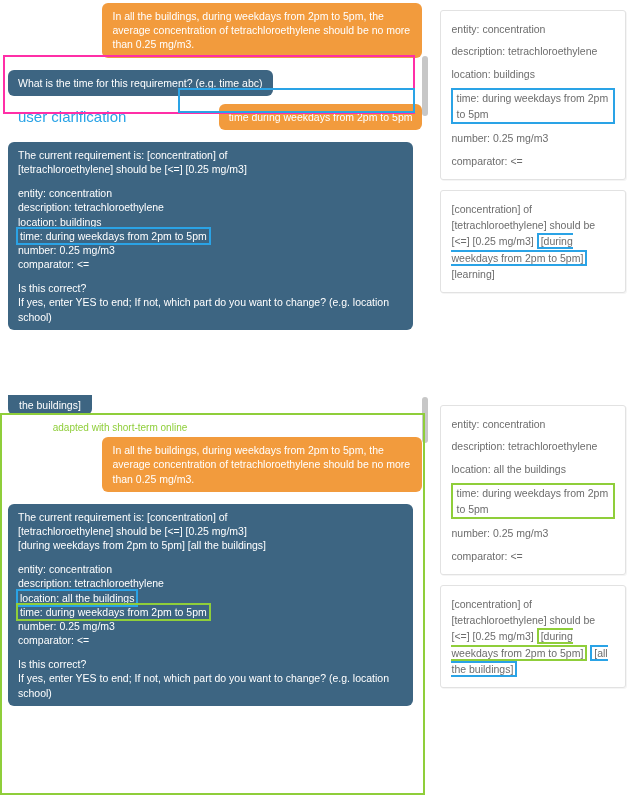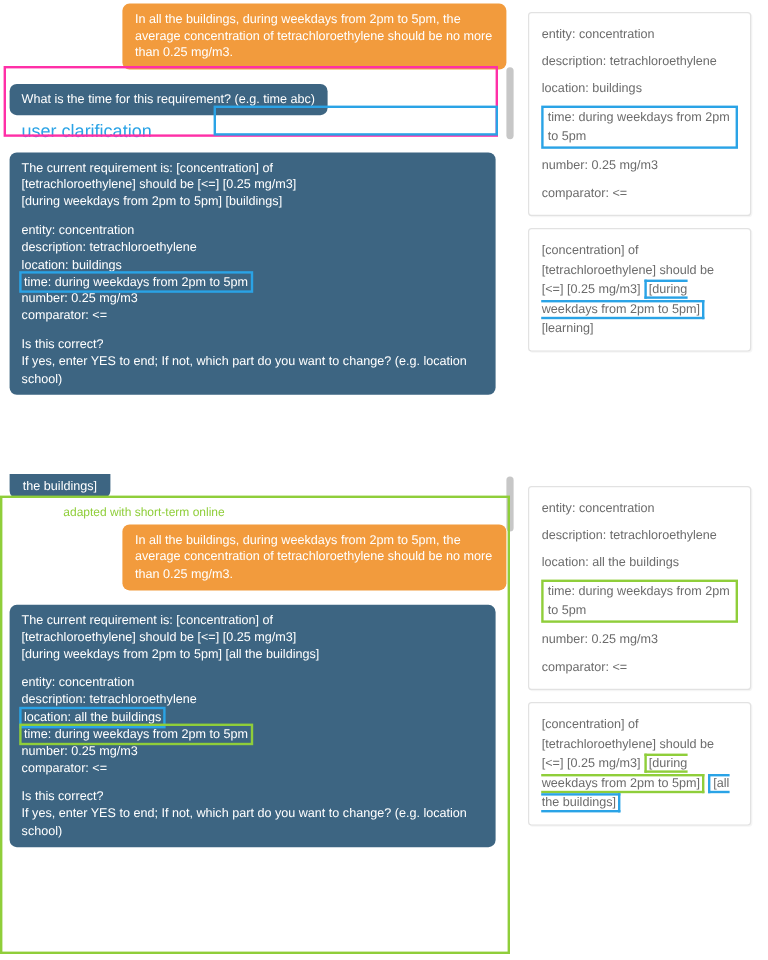--- a/index.html
+++ b/index.html
@@ -104,31 +104,33 @@
 
         <div class="row left" style="position:relative;">
           <div class="bubble navy" style="max-width:320px;">What is the time for this requirement? (e.g. time abc)</div>
         </div>
 
         <div class="frame-pink" style="left:3px; top:55px; width:412px; height:59px;"></div>
 
         <div style="display:flex; align-items:center; margin-top:2px;">
           <span class="label-cyan" style="margin-left:10px;">user clarification</span>
           <div style="flex:1"></div>
+          <div class="bubble orange" style="max-width:230px;">
+            <span>time during weekdays from 2pm to 5pm</span>
+          </div>
         </div>
 
         <div class="frame-blue" style="left:178px; top:88px; width:237px; height:25px;"></div>
 
         <div class="gap6"></div>
 
         <div class="row left">
           <div class="bubble navy" style="max-width:405px;">
             <div>The current requirement is: [concentration] of</div>
             <div>[tetrachloroethylene] should be [&lt;=] [0.25 mg/m3]</div>
-            <div>[during weekdays from 2pm to 5pm] [buildings]</div>
             <div class="gap10"></div>
             <div>entity: concentration</div>
             <div>description: tetrachloroethylene</div>
             <div>location: buildings</div>
             <div><span class="inside-hl-blue">time: during weekdays from 2pm to 5pm</span></div>
             <div>number: 0.25 mg/m3</div>
             <div>comparator: &lt;=</div>
             <div class="gap10"></div>
             <div>Is this correct?</div>
             <div>If yes, enter YES to end; If not, which part do you want to change? (e.g. location school)</div>

